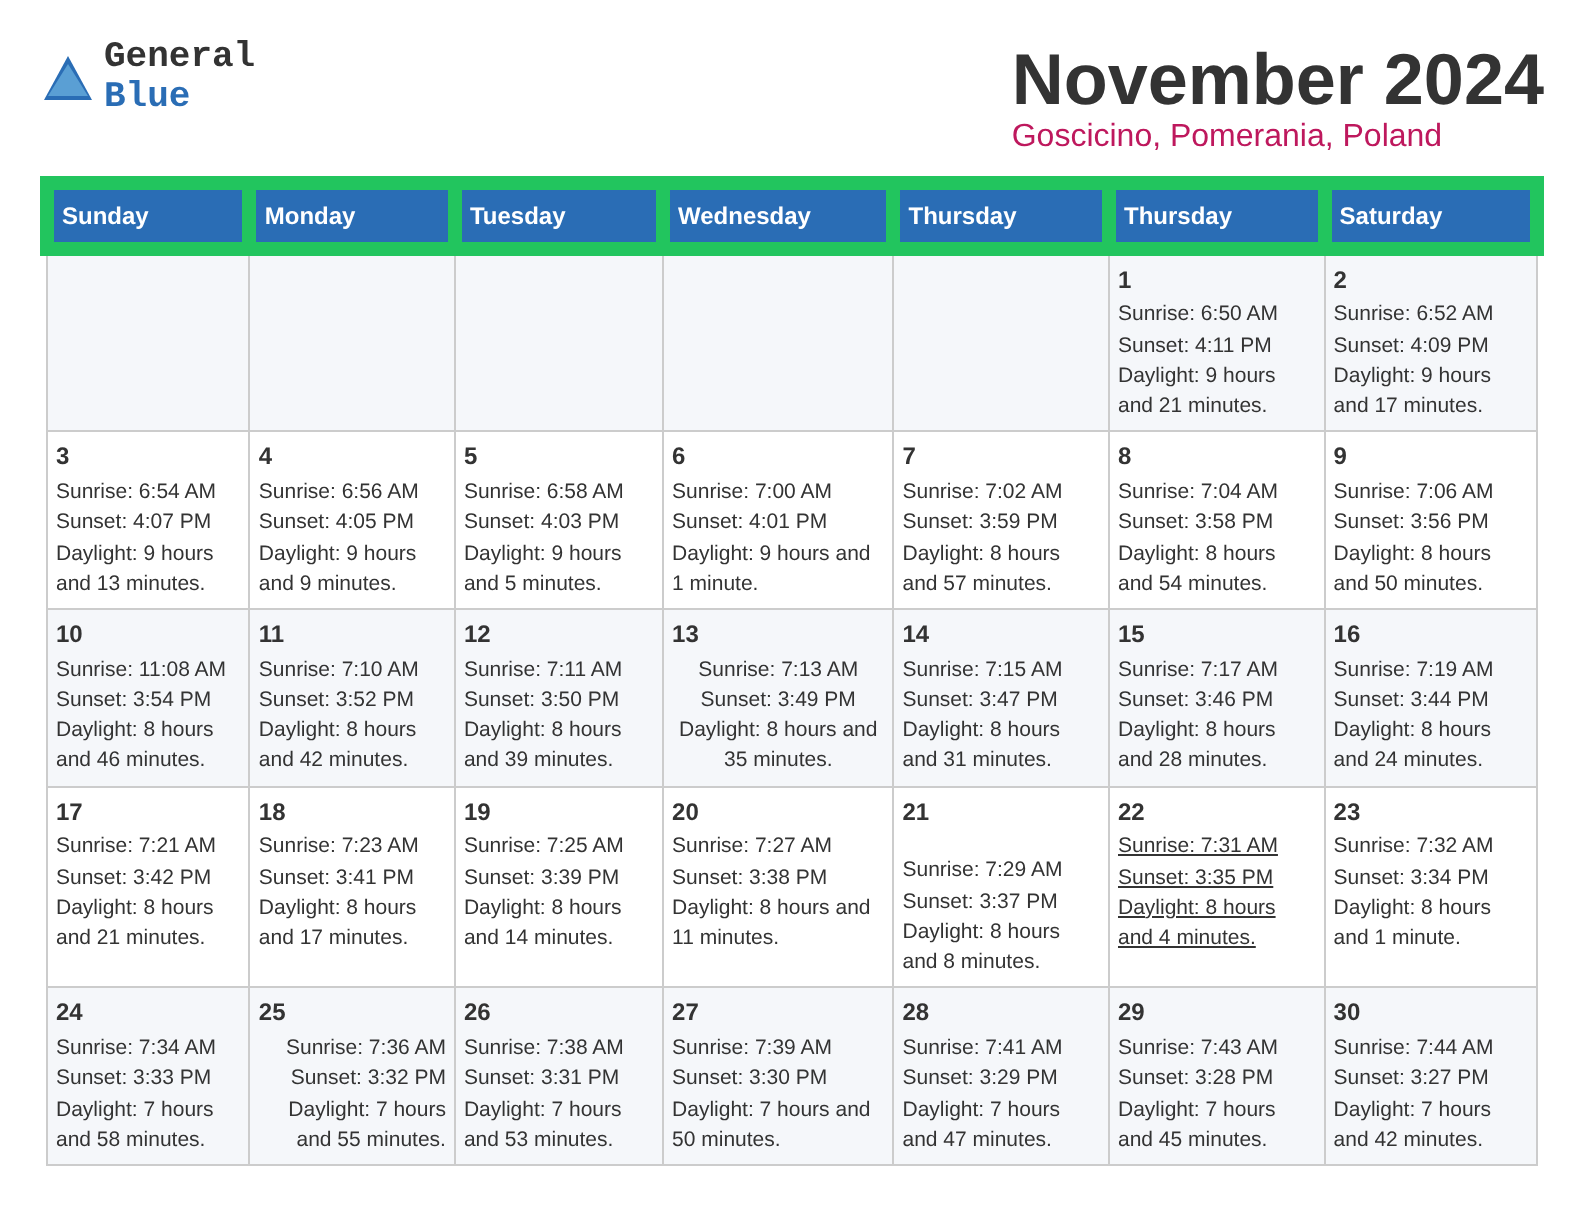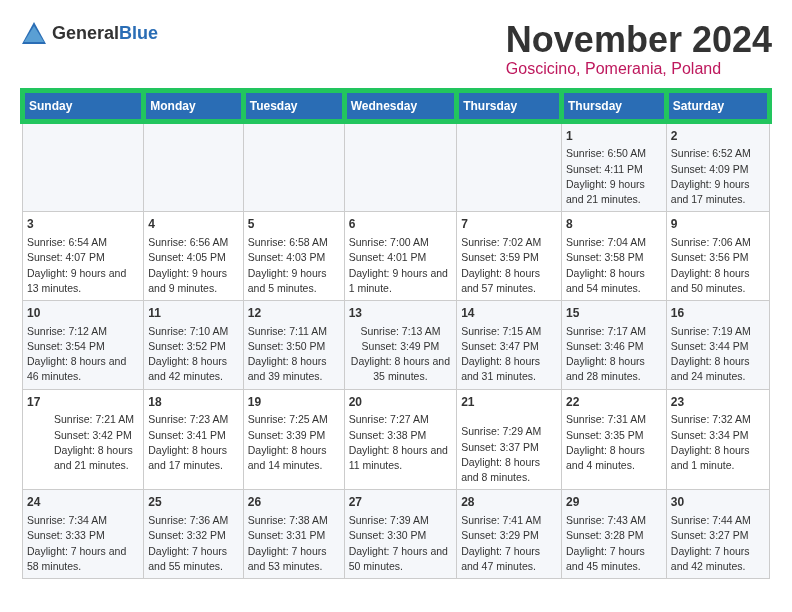--- a/index.html
+++ b/index.html
@@ -15,22 +15,23 @@
       justify-content: space-between;
       align-items: flex-start;
       margin-bottom: 10px;
     }
     .logo {
       display: flex;
       align-items: center;
     }
     .logo-text {
       display: flex;
-      flex-direction: row;
+      flex-direction: column;
       line-height: 1.1;
+      font-family: Liberation Mono, monospace;
     }
     .logo-general {
       font-size: 18px;
       font-weight: bold;
       color: #333;
     }
     .logo-blue {
       font-size: 18px;
       font-weight: bold;
       color: #2a6db5;
@@ -60,21 +61,21 @@
     }
     thead tr {
       background-color: #2a6db5;
       color: #fff;
     }
     thead th {
       padding: 6px 4px;
       text-align: left;
       font-size: 12px;
       font-weight: bold;
-      border: 5px solid #22c55e;
+      border: 7px solid #22c55e;
     }
     tbody tr {
       vertical-align: top;
     }
     tbody td {
       border: 1px solid #ccc;
       padding: 4px;
       min-height: 80px;
       height: 80px;
       color: #333;
@@ -193,21 +194,21 @@
         <td>
           <span class="day-num">9</span>
           <div class="day-info" style="white-space: pre-line;">Sunrise: 7:06 AM
 Sunset: 3:56 PM
 Daylight: 8 hours and 50 minutes.</div>
         </td>
       </tr>
       <tr>
         <td>
           <span class="day-num">10</span>
-          <div class="day-info" style="white-space: pre-line;">Sunrise: 7:12 AM
+          <div class="day-info" style="white-space: pre-line;">Sunrise: 11:08 AM
 Sunset: 3:54 PM
 Daylight: 8 hours and 46 minutes.</div>
         </td>
         <td>
           <span class="day-num">11</span>
           <div class="day-info" style="white-space: pre-line;">Sunrise: 7:10 AM
 Sunset: 3:52 PM
 Daylight: 8 hours and 42 minutes.</div>
         </td>
         <td>
@@ -237,21 +238,21 @@
         <td>
           <span class="day-num">16</span>
           <div class="day-info" style="white-space: pre-line;">Sunrise: 7:19 AM
 Sunset: 3:44 PM
 Daylight: 8 hours and 24 minutes.</div>
         </td>
       </tr>
       <tr>
         <td>
           <span class="day-num">17</span>
-          <div class="day-info" style="white-space: pre-line; margin-left: 27px;">Sunrise: 7:21 AM
+          <div class="day-info" style="white-space: pre-line;">Sunrise: 7:21 AM
 Sunset: 3:42 PM
 Daylight: 8 hours and 21 minutes.</div>
         </td>
         <td>
           <span class="day-num">18</span>
           <div class="day-info" style="white-space: pre-line;">Sunrise: 7:23 AM
 Sunset: 3:41 PM
 Daylight: 8 hours and 17 minutes.</div>
         </td>
         <td>
@@ -267,41 +268,41 @@
 Daylight: 8 hours and 11 minutes.</div>
         </td>
         <td>
           <span class="day-num">21</span>
           <div class="day-info" style="white-space: pre-line; margin-top: 14px;">Sunrise: 7:29 AM
 Sunset: 3:37 PM
 Daylight: 8 hours and 8 minutes.</div>
         </td>
         <td>
           <span class="day-num">22</span>
-          <div class="day-info" style="white-space: pre-line;">Sunrise: 7:31 AM
+          <div class="day-info" style="white-space: pre-line; text-decoration: underline;">Sunrise: 7:31 AM
 Sunset: 3:35 PM
 Daylight: 8 hours and 4 minutes.</div>
         </td>
         <td>
           <span class="day-num">23</span>
           <div class="day-info" style="white-space: pre-line;">Sunrise: 7:32 AM
 Sunset: 3:34 PM
 Daylight: 8 hours and 1 minute.</div>
         </td>
       </tr>
       <tr>
         <td>
           <span class="day-num">24</span>
           <div class="day-info" style="white-space: pre-line;">Sunrise: 7:34 AM
 Sunset: 3:33 PM
 Daylight: 7 hours and 58 minutes.</div>
         </td>
         <td>
           <span class="day-num">25</span>
-          <div class="day-info" style="white-space: pre-line;">Sunrise: 7:36 AM
+          <div class="day-info" style="white-space: pre-line; text-align: right;">Sunrise: 7:36 AM
 Sunset: 3:32 PM
 Daylight: 7 hours and 55 minutes.</div>
         </td>
         <td>
           <span class="day-num">26</span>
           <div class="day-info" style="white-space: pre-line;">Sunrise: 7:38 AM
 Sunset: 3:31 PM
 Daylight: 7 hours and 53 minutes.</div>
         </td>
         <td>

